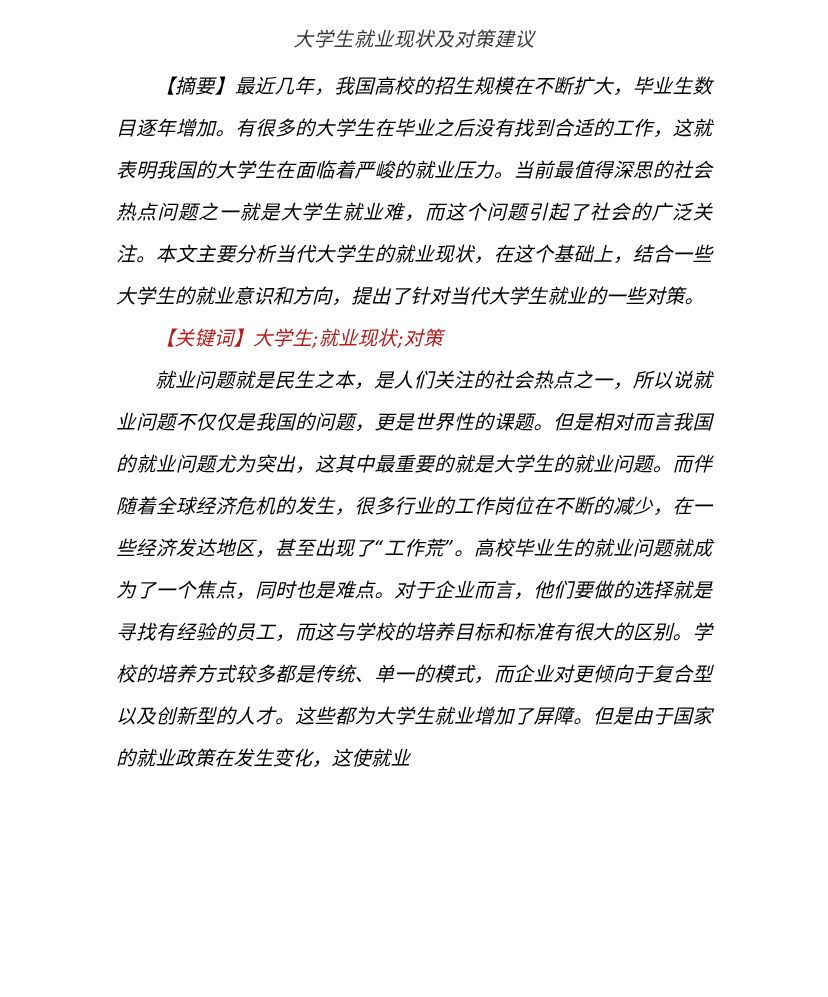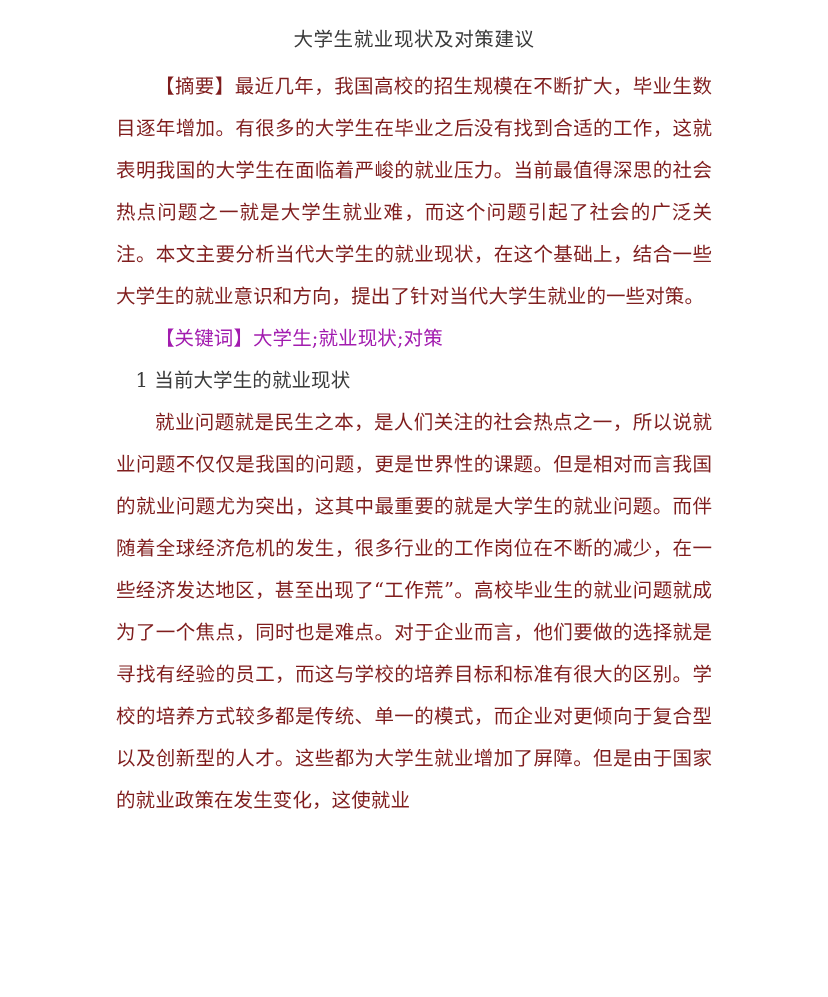--- a/index.html
+++ b/index.html
@@ -16,20 +16,21 @@
     color: #3b3b3b;
     -webkit-font-smoothing: antialiased;
   }
 
   #page {
     position: relative;
     width: 828px;
     height: 997px;
     background: #ffffff;
     box-sizing: border-box;
+    font-style: italic;
   }
 
   .doc-title {
     width: 100%;
     text-align: center;
     font-size: 19.5px;
     font-weight: normal;
     letter-spacing: 0.6px;
     color: #3a3a3a;
     margin: 0;
@@ -45,34 +46,34 @@
   }
 
   p.para {
     margin: 0;
     font-size: 19.5px;
     line-height: 42px;
     text-align: justify;
     text-align-last: left;
     text-justify: inter-character;
     letter-spacing: 0.1px;
-    color: #7f1d1d;
+    color: #000000;
     word-break: break-all;
   }
 
   p.indent {
     text-indent: 2em;
   }
 
   p.keywords {
     margin: 0;
     font-size: 19.5px;
     line-height: 42px;
     text-indent: 2em;
-    color: #a21caf;
+    color: #b91c1c;
     letter-spacing: 0.1px;
   }
 
   h2.section-heading {
     margin: 0;
     font-size: 19.5px;
     font-weight: normal;
     line-height: 42px;
     text-indent: 1em;
     color: #3b3b3b;
@@ -90,20 +91,19 @@
 <div id="page">
 
   <h1 class="doc-title">大学生就业现状及对策建议</h1>
 
   <div class="body-area">
 
     <p class="para indent"><span class="bracket">【摘要】</span><span>最近几年，我国高校的招生规模在不断扩大，毕业生数目逐年增加。有很多的大学生在毕业之后没有找到合适的工作，这就表明我国的大学生在面临着严峻的就业压力。当前最值得深思的社会热点问题之一就是大学生就业难，而这个问题引起了社会的广泛关注。本文主要分析当代大学生的就业现状，在这个基础上，结合一些大学生的就业意识和方向，提出了针对当代大学生就业的一些对策。</span></p>
 
     <p class="keywords"><span class="bracket">【关键词】</span><span>大学生;就业现状;对策</span></p>
 
-    <h2 class="section-heading">1 当前大学生的就业现状</h2>
 
     <p class="para indent">就业问题就是民生之本，是人们关注的社会热点之一，所以说就业问题不仅仅是我国的问题，更是世界性的课题。但是相对而言我国的就业问题尤为突出，这其中最重要的就是大学生的就业问题。而伴随着全球经济危机的发生，很多行业的工作岗位在不断的减少，在一些经济发达地区，甚至出现了“工作荒”。高校毕业生的就业问题就成为了一个焦点，同时也是难点。对于企业而言，他们要做的选择就是寻找有经验的员工，而这与学校的培养目标和标准有很大的区别。学校的培养方式较多都是传统、单一的模式，而企业对更倾向于复合型以及创新型的人才。这些都为大学生就业增加了屏障。但是由于国家的就业政策在发生变化，这使就业</p>
 
 
   </div>
 
 </div>
 
 </body></html>

